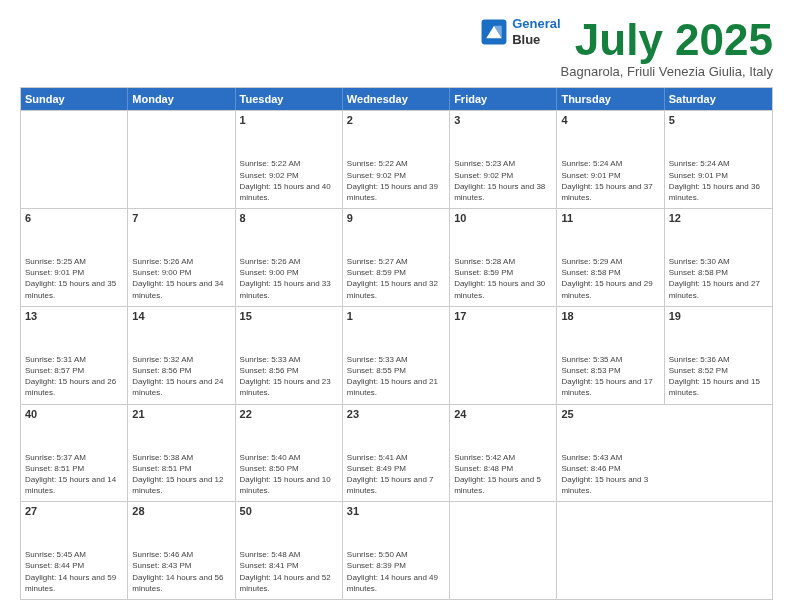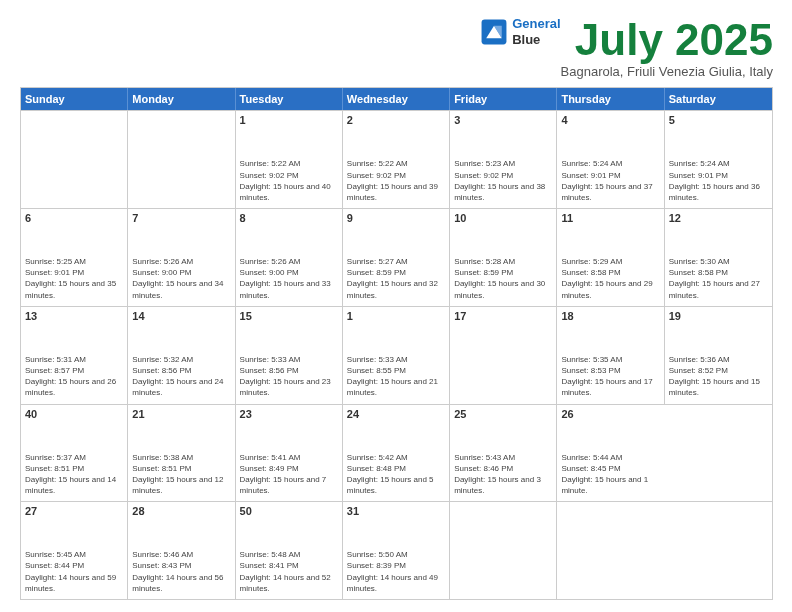--- a/index.html
+++ b/index.html
@@ -227,34 +227,34 @@
         <div class="cal-week">
           <div class="cal-cell">
             <div class="day-num">40</div>
             <div class="day-info">Sunrise: 5:37 AM<br>Sunset: 8:51 PM<br>Daylight: 15 hours and 14 minutes.</div>
           </div>
           <div class="cal-cell">
             <div class="day-num">21</div>
             <div class="day-info">Sunrise: 5:38 AM<br>Sunset: 8:51 PM<br>Daylight: 15 hours and 12 minutes.</div>
           </div>
           <div class="cal-cell">
+            <div class="day-num">22</div>
+            <div class="day-info">Sunrise: 5:40 AM<br>Sunset: 8:50 PM<br>Daylight: 15 hours and 10 minutes.</div>
+          </div>
+          <div class="cal-cell">
             <div class="day-num">23</div>
             <div class="day-info">Sunrise: 5:41 AM<br>Sunset: 8:49 PM<br>Daylight: 15 hours and 7 minutes.</div>
           </div>
           <div class="cal-cell">
             <div class="day-num">24</div>
             <div class="day-info">Sunrise: 5:42 AM<br>Sunset: 8:48 PM<br>Daylight: 15 hours and 5 minutes.</div>
           </div>
           <div class="cal-cell">
             <div class="day-num">25</div>
             <div class="day-info">Sunrise: 5:43 AM<br>Sunset: 8:46 PM<br>Daylight: 15 hours and 3 minutes.</div>
-          </div>
-          <div class="cal-cell">
-            <div class="day-num">26</div>
-            <div class="day-info">Sunrise: 5:44 AM<br>Sunset: 8:45 PM<br>Daylight: 15 hours and 1 minute.</div>
           </div>
         </div>
         <div class="cal-week">
           <div class="cal-cell">
             <div class="day-num">27</div>
             <div class="day-info">Sunrise: 5:45 AM<br>Sunset: 8:44 PM<br>Daylight: 14 hours and 59 minutes.</div>
           </div>
           <div class="cal-cell">
             <div class="day-num">28</div>
             <div class="day-info">Sunrise: 5:46 AM<br>Sunset: 8:43 PM<br>Daylight: 14 hours and 56 minutes.</div>

